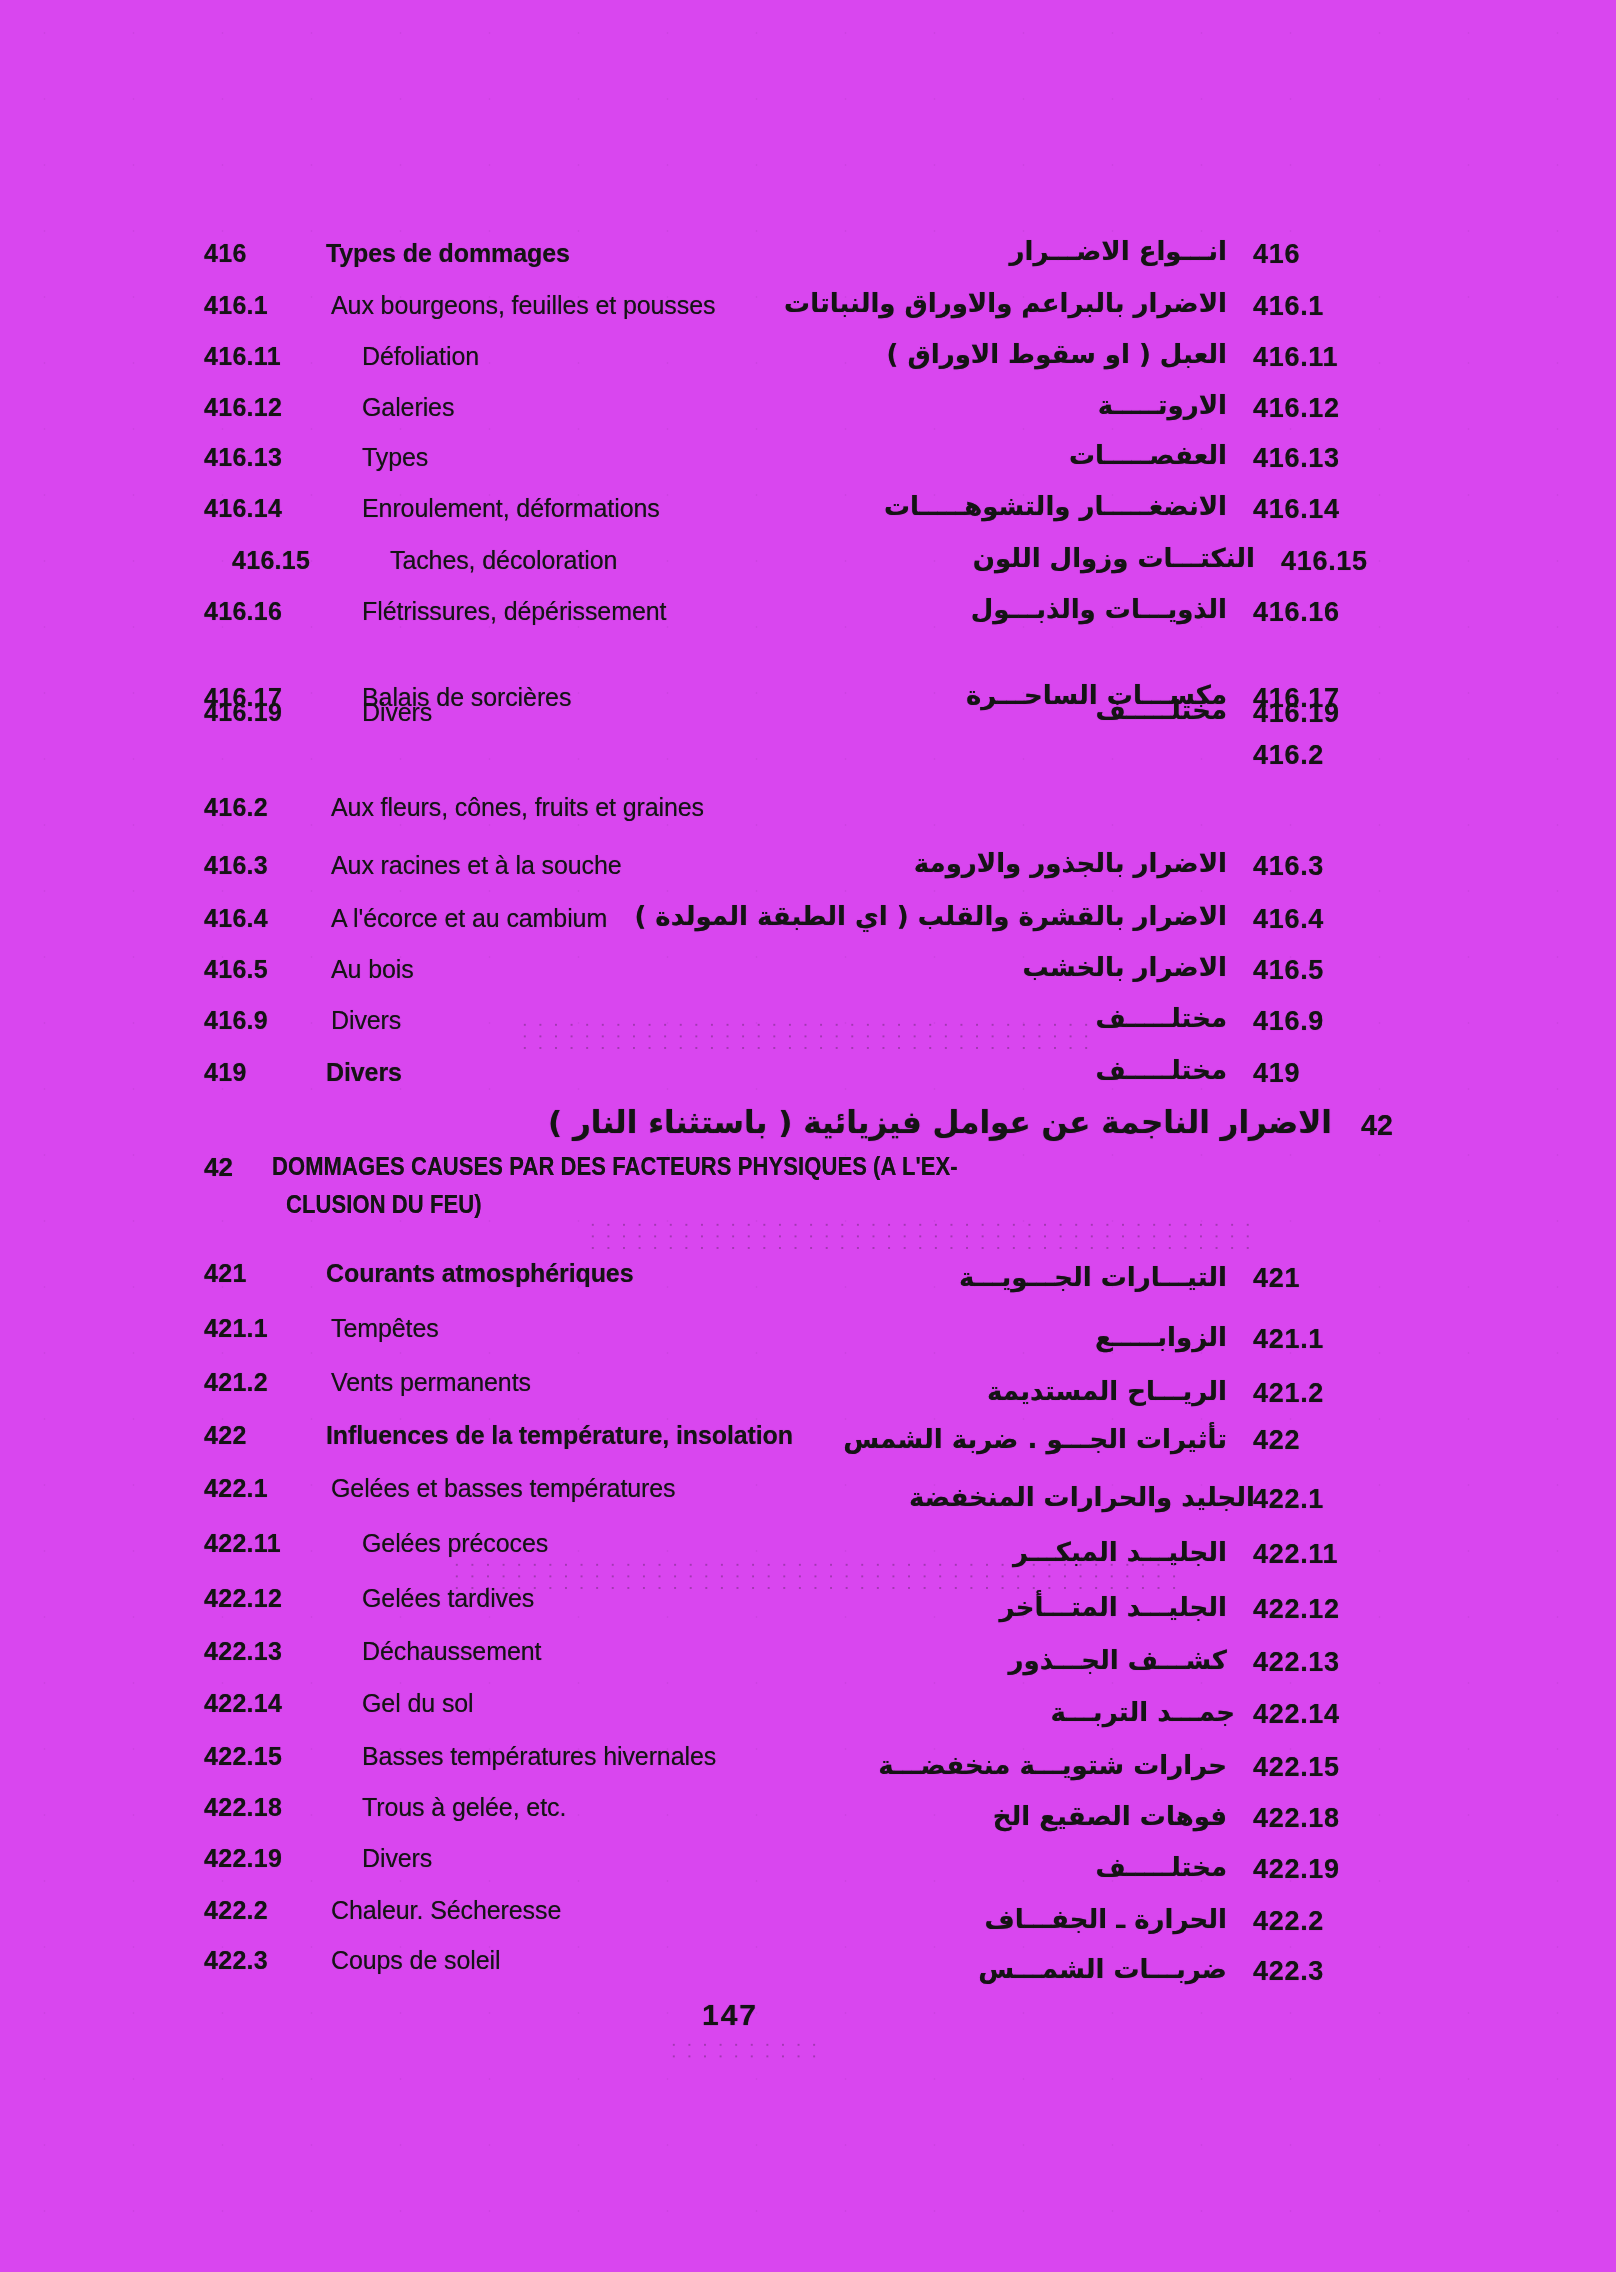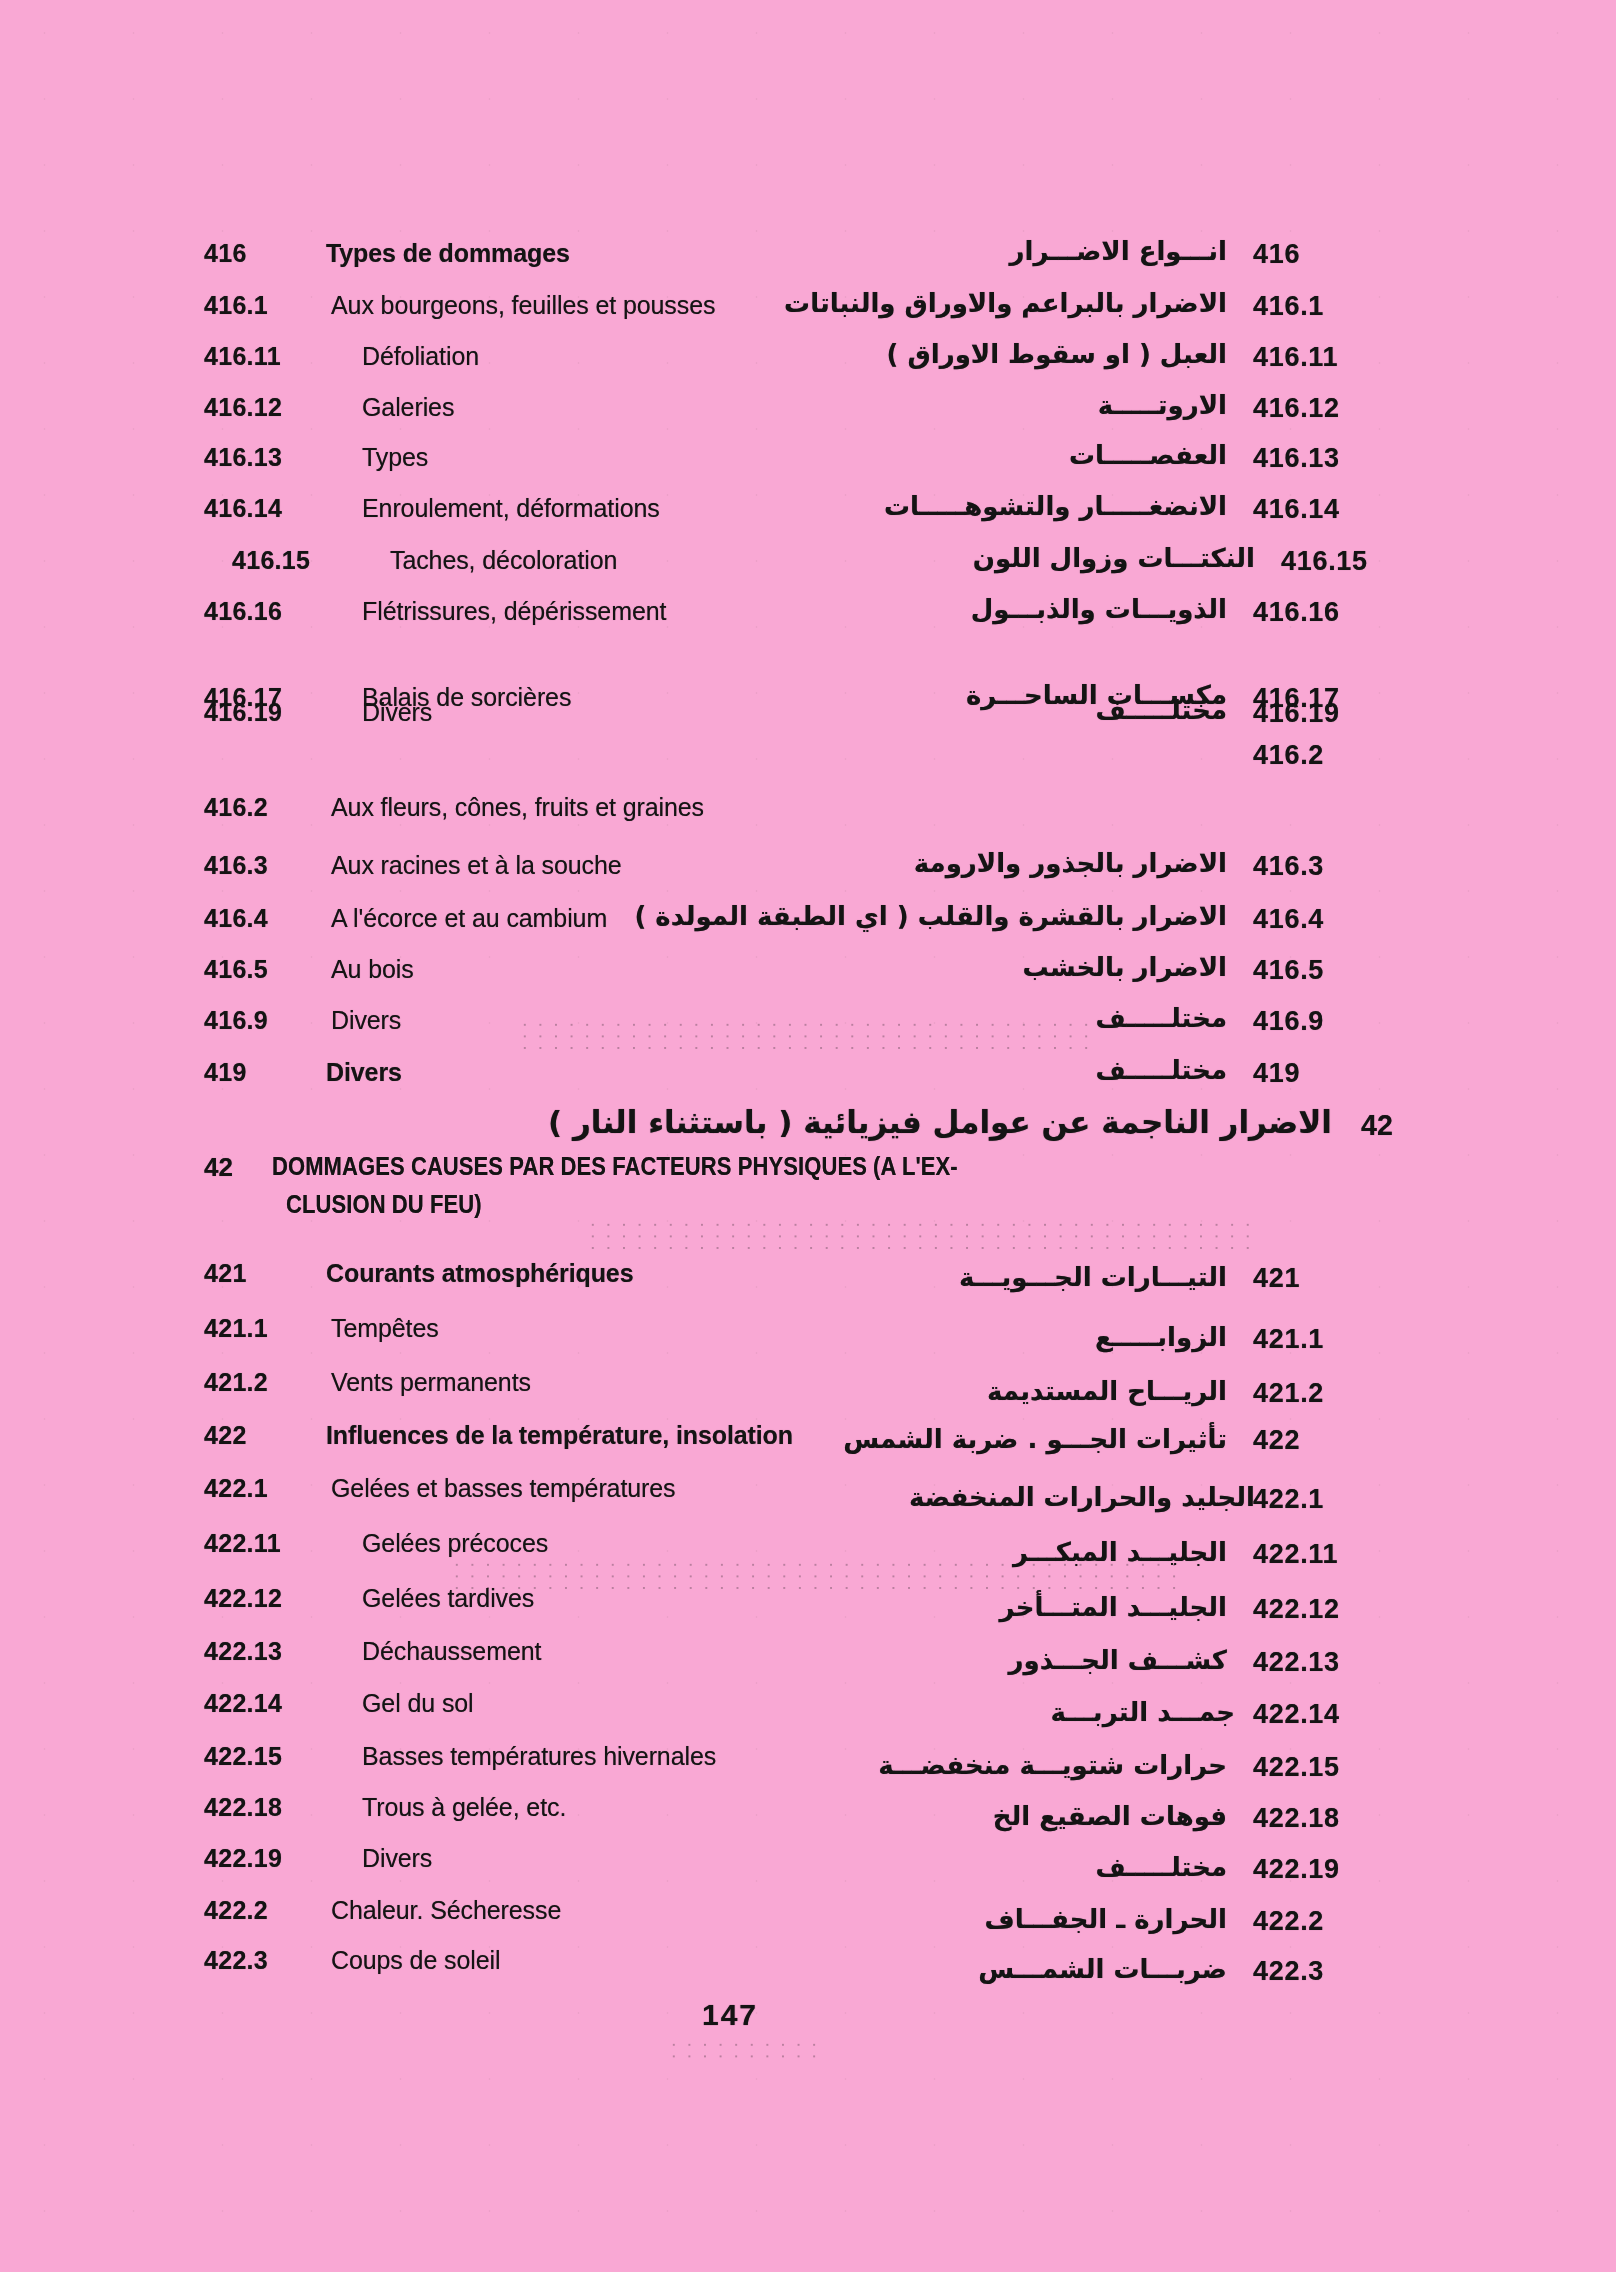--- a/index.html
+++ b/index.html
@@ -1,19 +1,19 @@
 <!DOCTYPE html>
 <html lang="fr" style="font-size:11px"><head>
 <meta charset="utf-8">
 <style>
   html,body{margin:0;padding:0;background:#e8e8e8;}
   .page{
     position:relative;
     width:1616px;height:2273px;
-    background:#f9a8d4;
+    background:#d946ef;
     overflow:hidden;
     font-family:"Liberation Sans",sans-serif;
     color:#141414;
   }
   
   .paper-speckle{
     position:absolute;inset:0;
     background-image:radial-gradient(circle,rgba(0,0,0,.5) 0.7px,rgba(0,0,0,0) 1.2px);
     background-size:89px 66px;
     opacity:.10;

